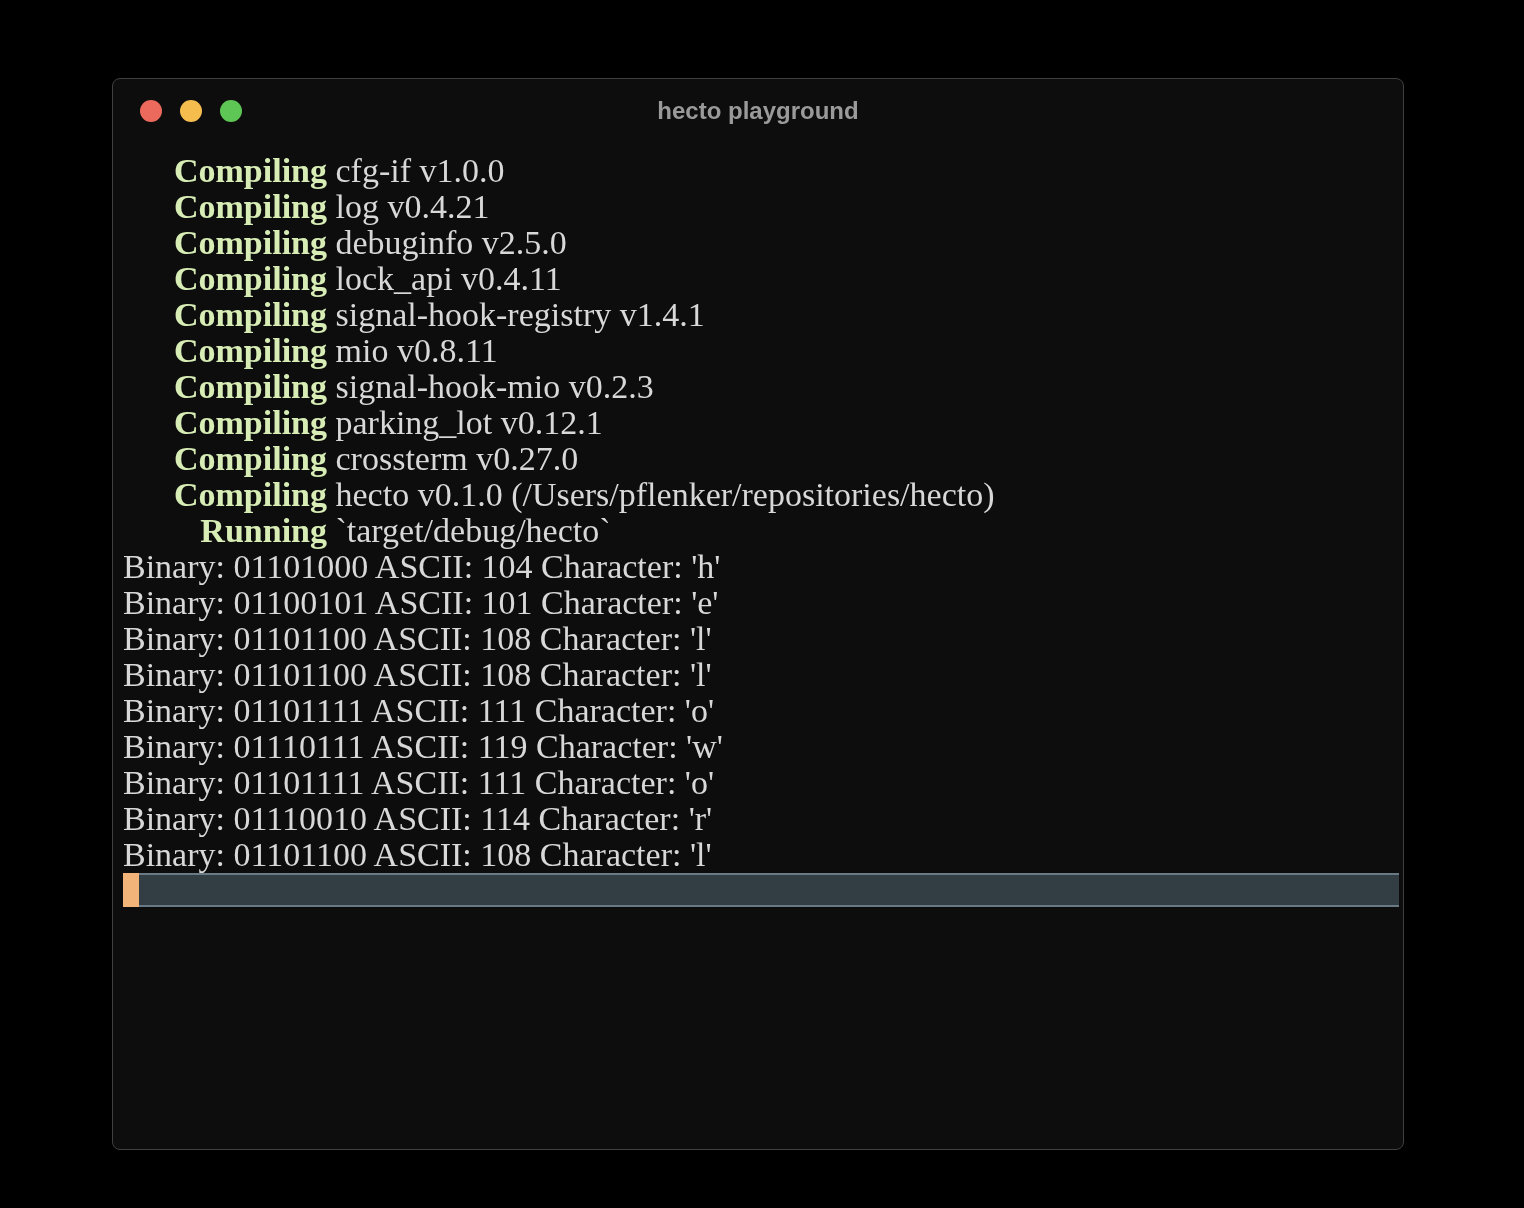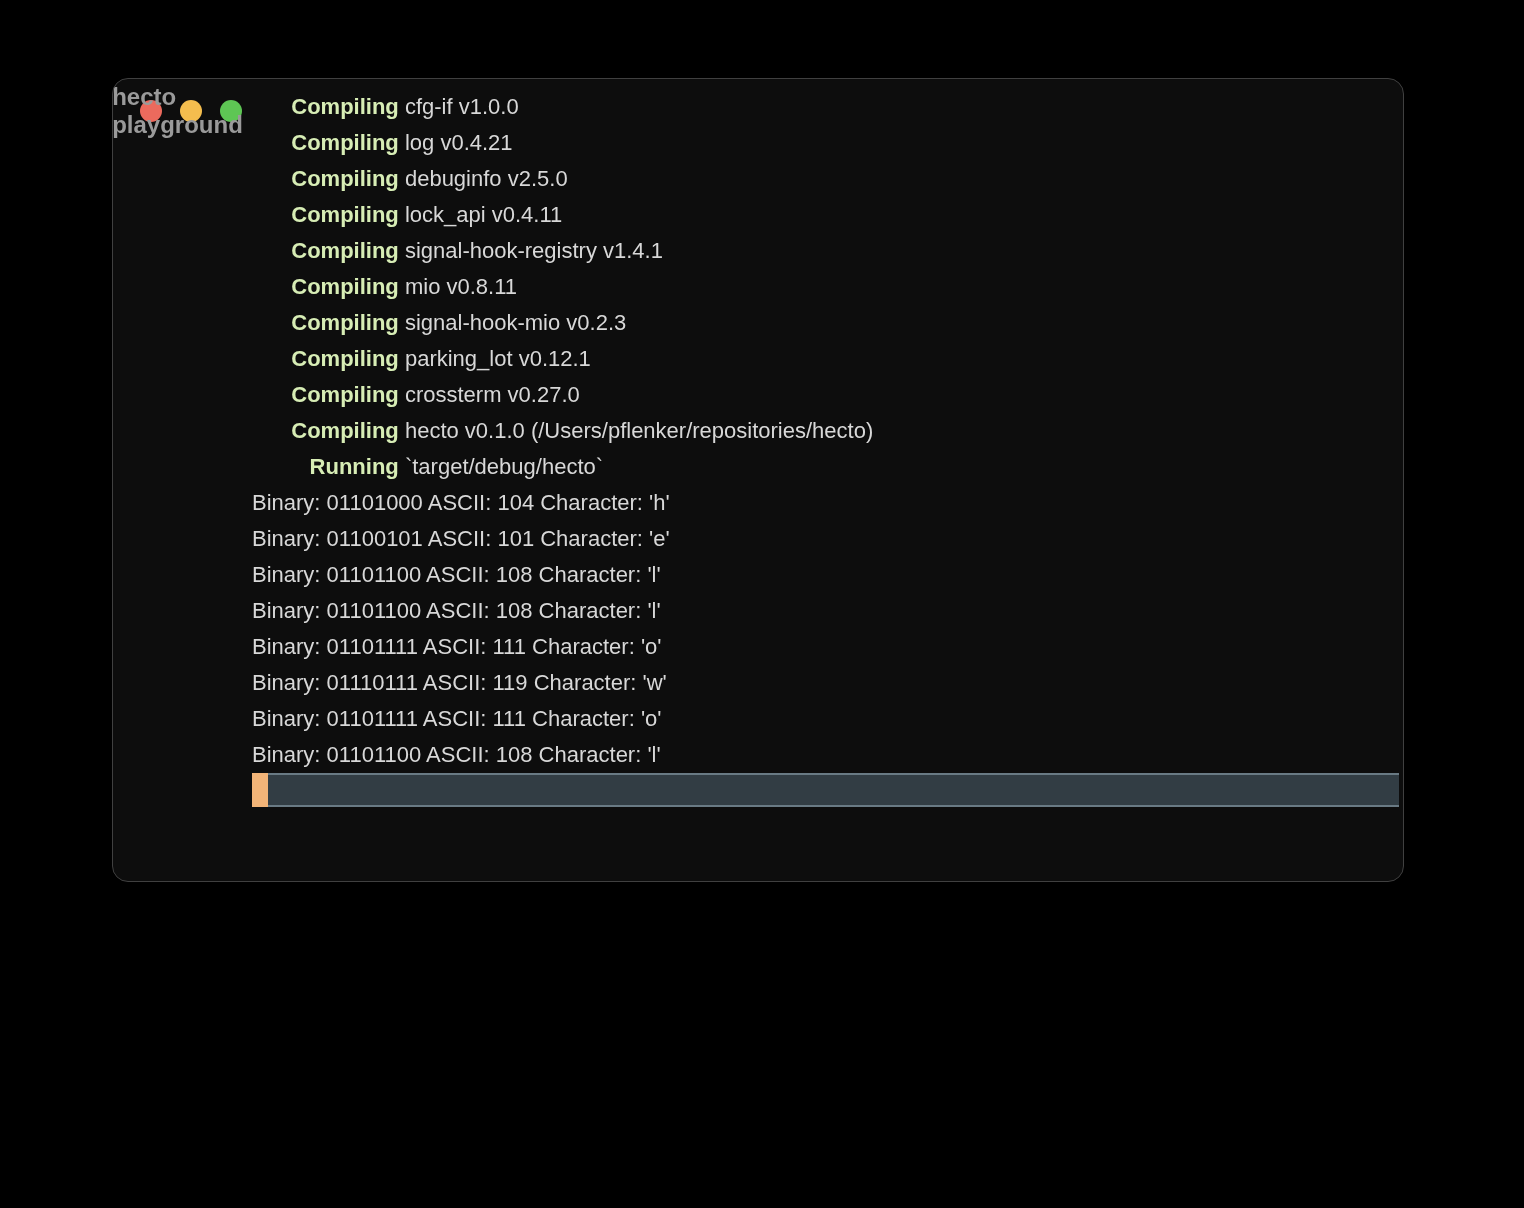--- a/index.html
+++ b/index.html
@@ -12,47 +12,47 @@
     --bar-bg:#323d44;
     --bar-edge:#697a84;
     --cursor:#f2b478;
     --traffic-red:#ec6a5d;
     --traffic-yellow:#f4bd4e;
     --traffic-green:#5ec654;
   }
   *{margin:0;padding:0;box-sizing:border-box;}
   html,body{width:1524px;height:1208px;background:var(--page-bg);overflow:hidden;}
   .window{
-    position:absolute;left:112px;top:78px;width:1292px;height:804px;
+    position:absolute;left:112px;top:78px;width:1292px;height:1072px;
     background:var(--window-bg);
     border:1.5px solid var(--window-border);
-    border-radius:16px;
-    display:flex;flex-direction:row;
+    border-radius:8px;
+    display:flex;flex-direction:column;
     overflow:hidden;
   }
   .titlebar{
     position:relative;height:64px;flex:0 0 64px;
     display:flex;align-items:center;
   }
   .traffic{display:flex;gap:18px;padding-left:27px;align-items:center;}
   .light{width:22px;height:22px;border-radius:50%;display:inline-block;}
   .light.red{background:var(--traffic-red);}
   .light.yellow{background:var(--traffic-yellow);}
   .light.green{background:var(--traffic-green);}
   .title{
     position:absolute;left:0;right:0;top:0;bottom:0;
     display:flex;align-items:center;justify-content:center;
     font-family:"Liberation Sans",sans-serif;font-weight:700;font-size:24px;
     color:var(--title);pointer-events:none;
   }
   .screen{
     flex:1;display:flex;flex-direction:column;
     padding:10px 0 0 10px;
-    font-family:Liberation Sans, sans-serif;
-    font-size:22px;color:var(--text);
+    font-family:Liberation Serif, serif;
+    font-size:34px;color:var(--text);
   }
   .output{flex:0 0 auto;}
   .line{height:36px;line-height:36px;white-space:pre;}
   .cargo-label{
     display:inline-block;width:12ch;text-align:right;
     color:var(--green);font-weight:700;
   }
   .statusbar{
     position:relative;
     height:34px;flex:0 0 34px;
@@ -91,19 +91,20 @@
         <div class="line"><span class="cargo-label">Compiling</span><span> crossterm v0.27.0</span></div>
         <div class="line"><span class="cargo-label">Compiling</span><span> hecto v0.1.0 (/Users/pflenker/repositories/hecto)</span></div>
         <div class="line"><span class="cargo-label">Running</span><span> `target/debug/hecto`</span></div>
         <div class="line">Binary: 01101000 ASCII: 104 Character: 'h'</div>
         <div class="line">Binary: 01100101 ASCII: 101 Character: 'e'</div>
         <div class="line">Binary: 01101100 ASCII: 108 Character: 'l'</div>
         <div class="line">Binary: 01101100 ASCII: 108 Character: 'l'</div>
         <div class="line">Binary: 01101111 ASCII: 111 Character: 'o'</div>
         <div class="line">Binary: 01110111 ASCII: 119 Character: 'w'</div>
         <div class="line">Binary: 01101111 ASCII: 111 Character: 'o'</div>
+        <div class="line">Binary: 01110010 ASCII: 114 Character: 'r'</div>
         <div class="line">Binary: 01101100 ASCII: 108 Character: 'l'</div>
       </div>
     <div class="statusbar">
       <span class="cursor"></span>
     </div>
   </div>
 </div>
 
 </body></html>

